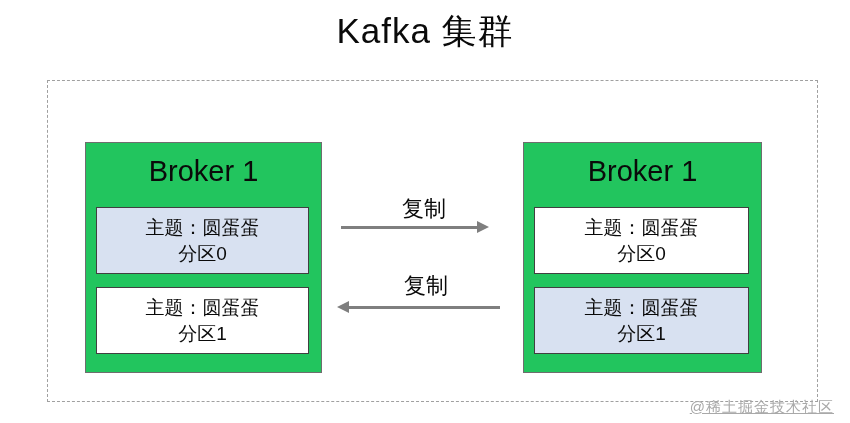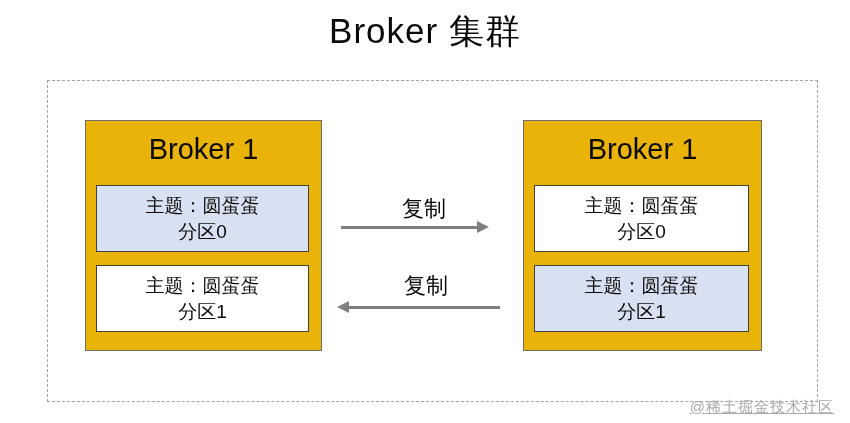--- a/index.html
+++ b/index.html
@@ -23,23 +23,23 @@
   }
   .cluster-boundary {
     position: absolute;
     left: 47px; top: 80px;
     width: 769px; height: 320px;
     border: 1.5px dashed var(--cluster-border, #a0a0a0);
     background: transparent;
   }
   .broker {
     position: absolute;
-    top: 120px;
+    top: 142px;
     width: 237px; height: 231px;
-    background: #eab308;
+    background: #22c55e;
     border: 1.5px solid var(--broker-border, #6e6e6e);
     box-sizing: border-box;
   }
   .broker-1 { left: 85px; }
   .broker-2 { left: 523px; width: 239px; }
   .broker-title {
     position: absolute;
     left: 0; top: 12px;
     width: 100%;
     text-align: center;
@@ -102,21 +102,21 @@
     color: var(--watermark, #a9a9a9);
     letter-spacing: 1px;
     text-decoration: underline;
   }
 </style>
 </head>
 <body>
 
 <div class="canvas">
 
-  <div class="page-title">Broker 集群</div>
+  <div class="page-title">Kafka 集群</div>
 
   <div class="cluster-boundary"></div>
 
   <div class="broker broker-1">
     <div class="broker-title">Broker 1</div>
     <div class="partition slot-0 highlight">
       <span>主题：圆蛋蛋</span>
       <span>分区0</span>
     </div>
     <div class="partition slot-1">

